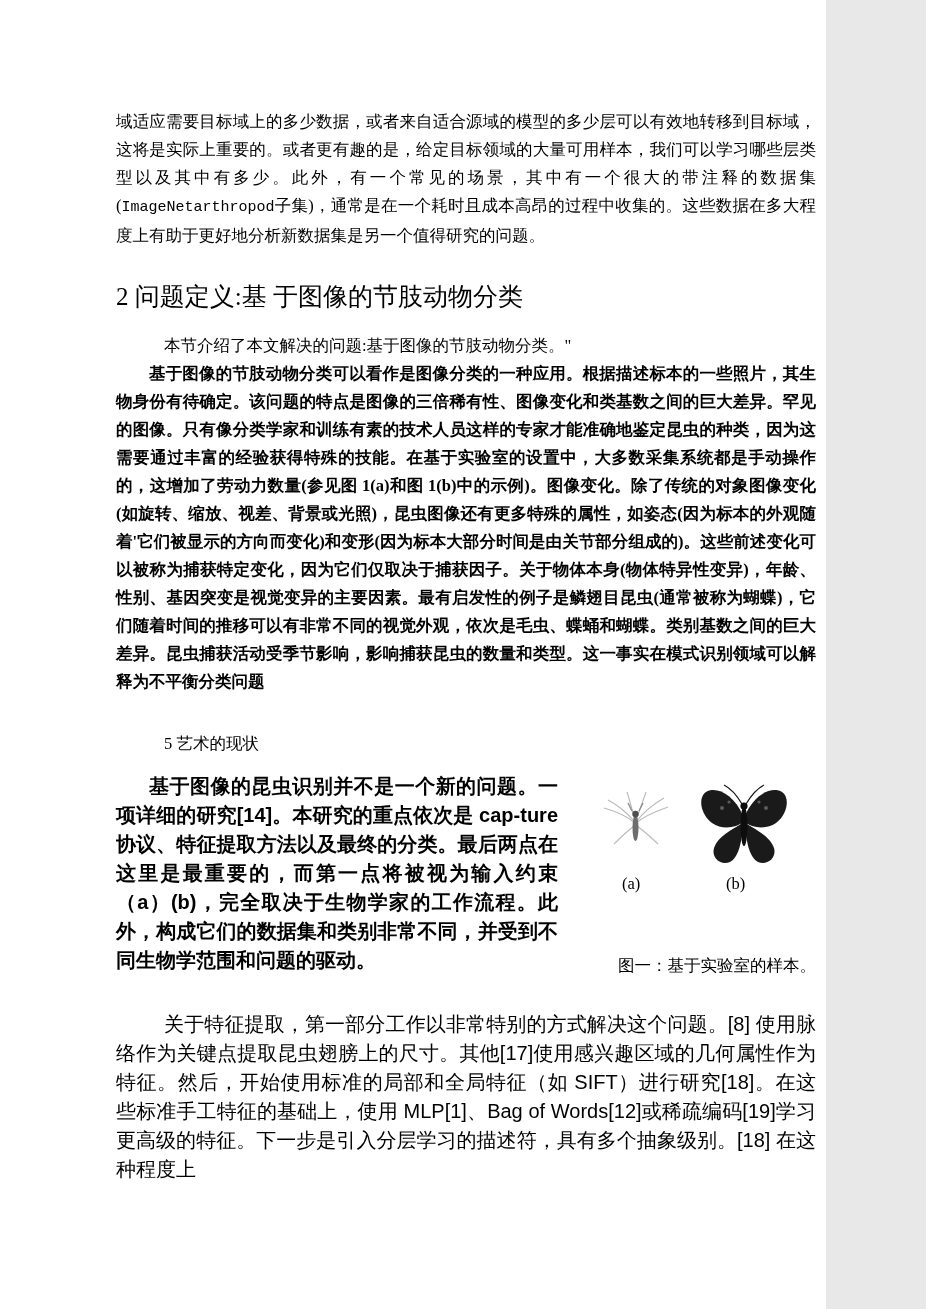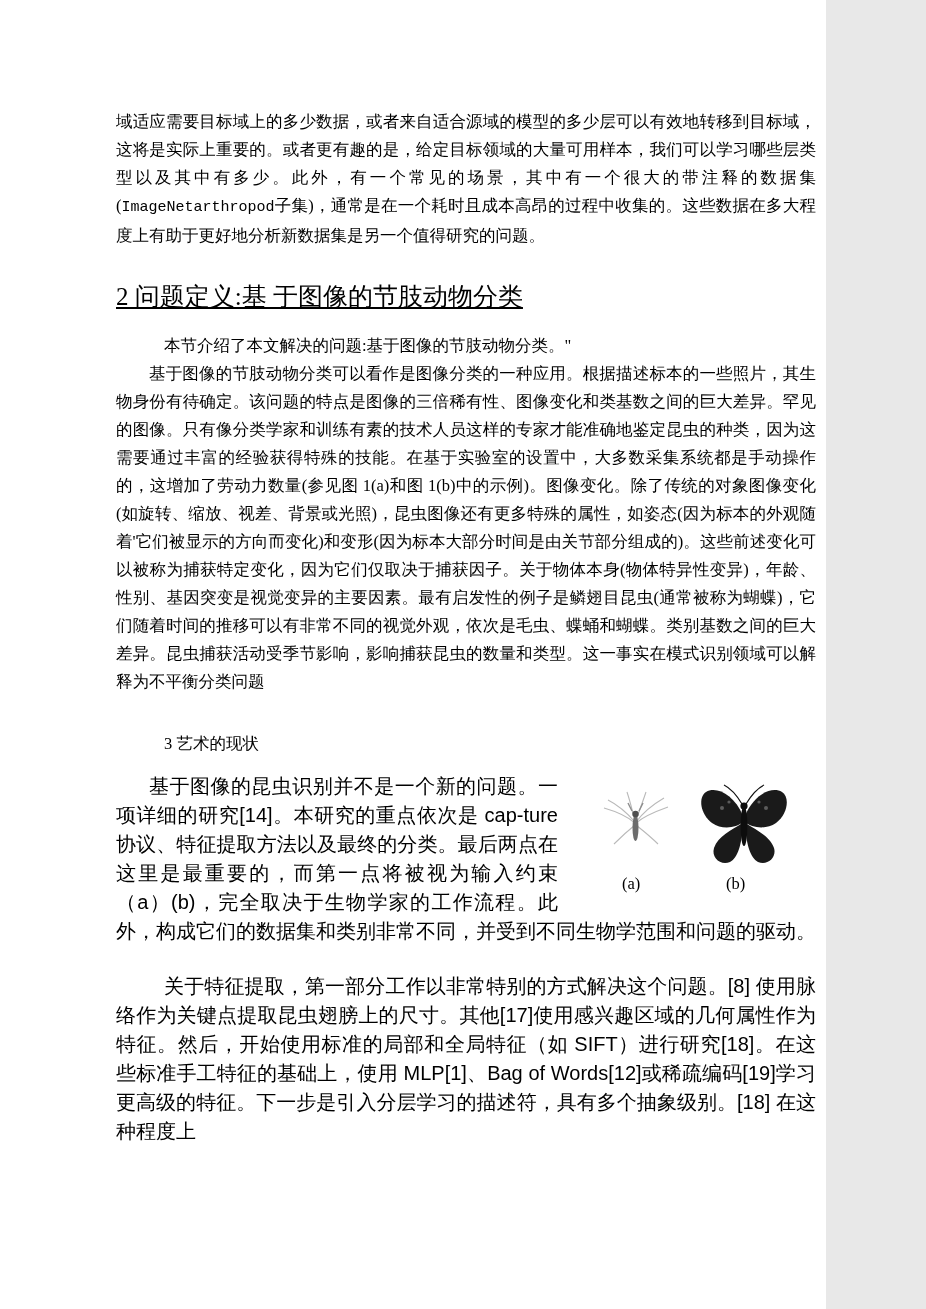--- a/index.html
+++ b/index.html
@@ -25,35 +25,35 @@
   }
   p {
     margin: 0;
     font-size: 16.5px;
     line-height: 28px;
     text-align: justify;
     text-justify: inter-ideograph;
   }
   .para-indent {
     text-indent: 33px;
+    font-weight: bold;
   }
   .para-indent2 {
     text-indent: 48px;
   }
   .mono {
     font-family: "Liberation Mono", monospace;
     font-size: 15px;
   }
   h2.section-title {
     font-size: 25px;
     font-weight: normal;
     margin: 30px 0 18px 0;
     line-height: 34px;
     font-family: "Liberation Serif", serif;
-    text-decoration: underline;
   }
   .subsec {
     font-size: 16.5px;
     line-height: 28px;
     margin: 0;
     text-indent: 48px;
   }
   .gap-sm { height: 14px; }
   .gap-md { height: 26px; }
   .gap-lg { height: 34px; }
@@ -116,21 +116,21 @@
 
 
     <h2 class="section-title">2 问题定义:基 于图像的节肢动物分类</h2>
 
     <p class="para-indent2">本节介绍了本文解决的问题:基于图像的节肢动物分类。"</p>
 
     <p class="para-indent">基于图像的节肢动物分类可以看作是图像分类的一种应用。根据描述标本的一些照片，其生物身份有待确定。该问题的特点是图像的三倍稀有性、图像变化和类基数之间的巨大差异。罕见的图像。只有像分类学家和训练有素的技术人员这样的专家才能准确地鉴定昆虫的种类，因为这需要通过丰富的经验获得特殊的技能。在基于实验室的设置中，大多数采集系统都是手动操作的，这增加了劳动力数量(参见图 1(a)和图 1(b)中的示例)。图像变化。除了传统的对象图像变化(如旋转、缩放、视差、背景或光照)，昆虫图像还有更多特殊的属性，如姿态(因为标本的外观随着'它们被显示的方向而变化)和变形(因为标本大部分时间是由关节部分组成的)。这些前述变化可以被称为捕获特定变化，因为它们仅取决于捕获因子。关于物体本身(物体特异性变异)，年龄、性别、基因突变是视觉变异的主要因素。最有启发性的例子是鳞翅目昆虫(通常被称为蝴蝶)，它们随着时间的推移可以有非常不同的视觉外观，依次是毛虫、蝶蛹和蝴蝶。类别基数之间的巨大差异。昆虫捕获活动受季节影响，影响捕获昆虫的数量和类型。这一事实在模式识别领域可以解释为不平衡分类问题</p>
 
     <div class="gap-lg"></div>
 
-    <p class="subsec">3 艺术的现状</p>
+    <p class="subsec">5 艺术的现状</p>
 
     <div class="gap-sm"></div>
 
     <div class="clearfix">
       <div class="figure-block">
         <div class="figure-images">
           <svg class="fig-a" viewBox="0 0 84 76">
             <g stroke="#b9b9b9" stroke-width="1.1" fill="none">
               <path d="M14 16 C26 22, 34 30, 41 38"></path>
               <path d="M10 24 C24 28, 34 33, 41 39"></path>
@@ -168,20 +168,21 @@
               <circle cx="33" cy="24" r="1.6"></circle>
               <circle cx="70" cy="30" r="2"></circle>
               <circle cx="63" cy="24" r="1.6"></circle>
             </g>
           </svg>
         </div>
         <div class="figure-labels">
           <span class="lab-a">(a)</span>
           <span class="lab-b">(b)</span>
         </div>
+        <p class="figure-caption">图一：基于实验室的样本。</p>
       </div>
 
       <p class="body-sans para-indent">基于图像的昆虫识别并不是一个新的问题。一项详细的研究[14]。本研究的重点依次是 cap-ture 协议、特征提取方法以及最终的分类。最后两点在这里是最重要的，而第一点将被视为输入约束（a）(b)，完全取决于生物学家的工作流程。此外，构成它们的数据集和类别非常不同，并受到不同生物学范围和问题的驱动。</p>
     </div>
 
     <div class="gap-md"></div>
 
     <p class="body-sans para-indent2">关于特征提取，第一部分工作以非常特别的方式解决这个问题。[8] 使用脉络作为关键点提取昆虫翅膀上的尺寸。其他[17]使用感兴趣区域的几何属性作为特征。然后，开始使用标准的局部和全局特征（如 SIFT）进行研究[18]。在这些标准手工特征的基础上，使用 MLP[1]、Bag of Words[12]或稀疏编码[19]学习更高级的特征。下一步是引入分层学习的描述符，具有多个抽象级别。[18] 在这种程度上</p>
 
   </div>

